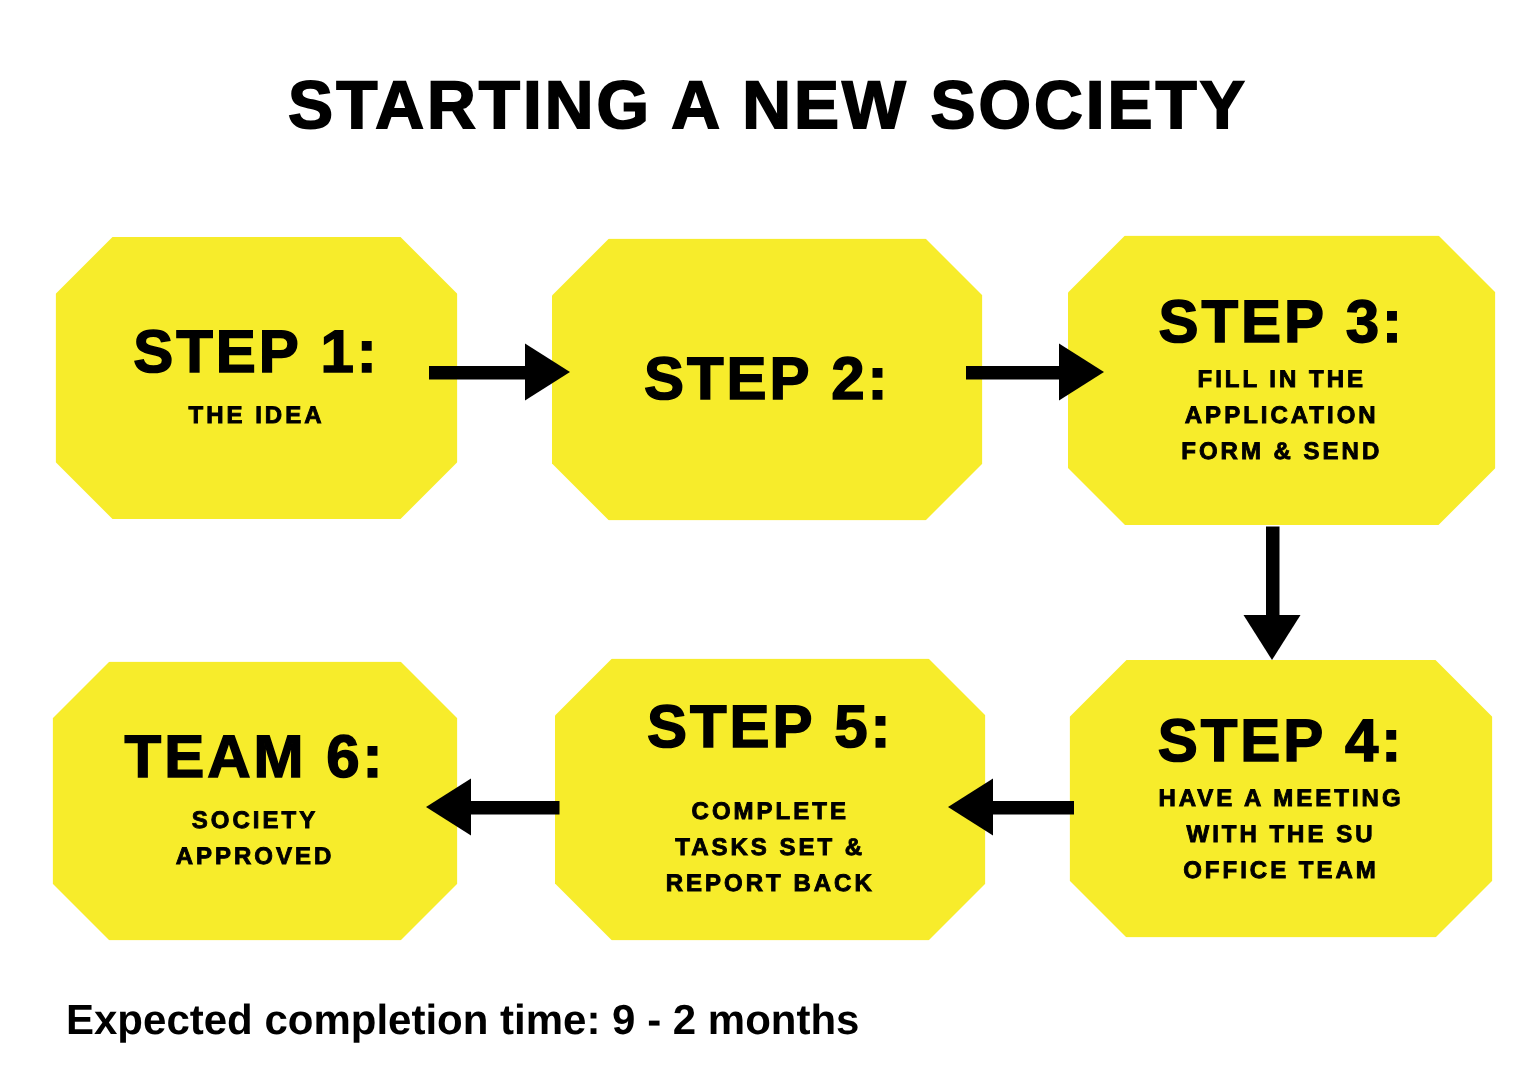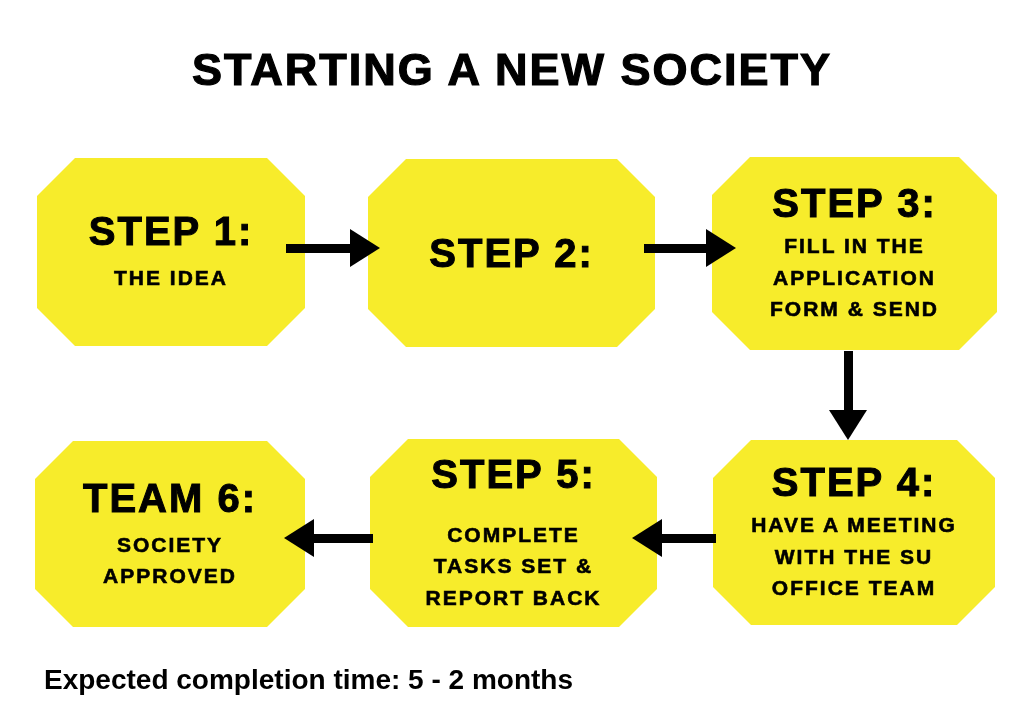--- a/index.html
+++ b/index.html
@@ -49,21 +49,21 @@
   }
   .box-heading {
     font-size: 40px;
     font-weight: 900;
     letter-spacing: 2px;
     line-height: 1.05;
     -webkit-text-stroke: 1px var(--text);
     white-space: nowrap;
   }
   .box-body {
-    font-size: 21px;
+    font-size: 16px;
     font-weight: 900;
     letter-spacing: 2px;
     line-height: 1.5;
     white-space: pre-line;
     -webkit-text-stroke: 0.6px var(--text);
   }
   .box1 { left: 37px;  top: 158px; width: 268px; height: 188px; text-align: center; }
   .box2 { left: 368px; top: 159px; width: 287px; height: 188px; border-radius: 30px; }
   .box3 { left: 712px; top: 157px; width: 285px; height: 193px; gap: 6px; }
   .box4 { left: 713px; top: 440px; width: 282px; height: 185px; gap: 6px; }
@@ -167,15 +167,15 @@
   <div class="arrow arrow4">
     <div class="head-left"></div>
     <div class="shaft-h"></div>
   </div>
 
   <div class="arrow arrow5">
     <div class="head-left"></div>
     <div class="shaft-h"></div>
   </div>
 
-  <div class="footer">Expected completion time: 5 - 2 months</div>
+  <div class="footer">Expected completion time: 9 - 2 months</div>
 
 </div>
 
 </body></html>

